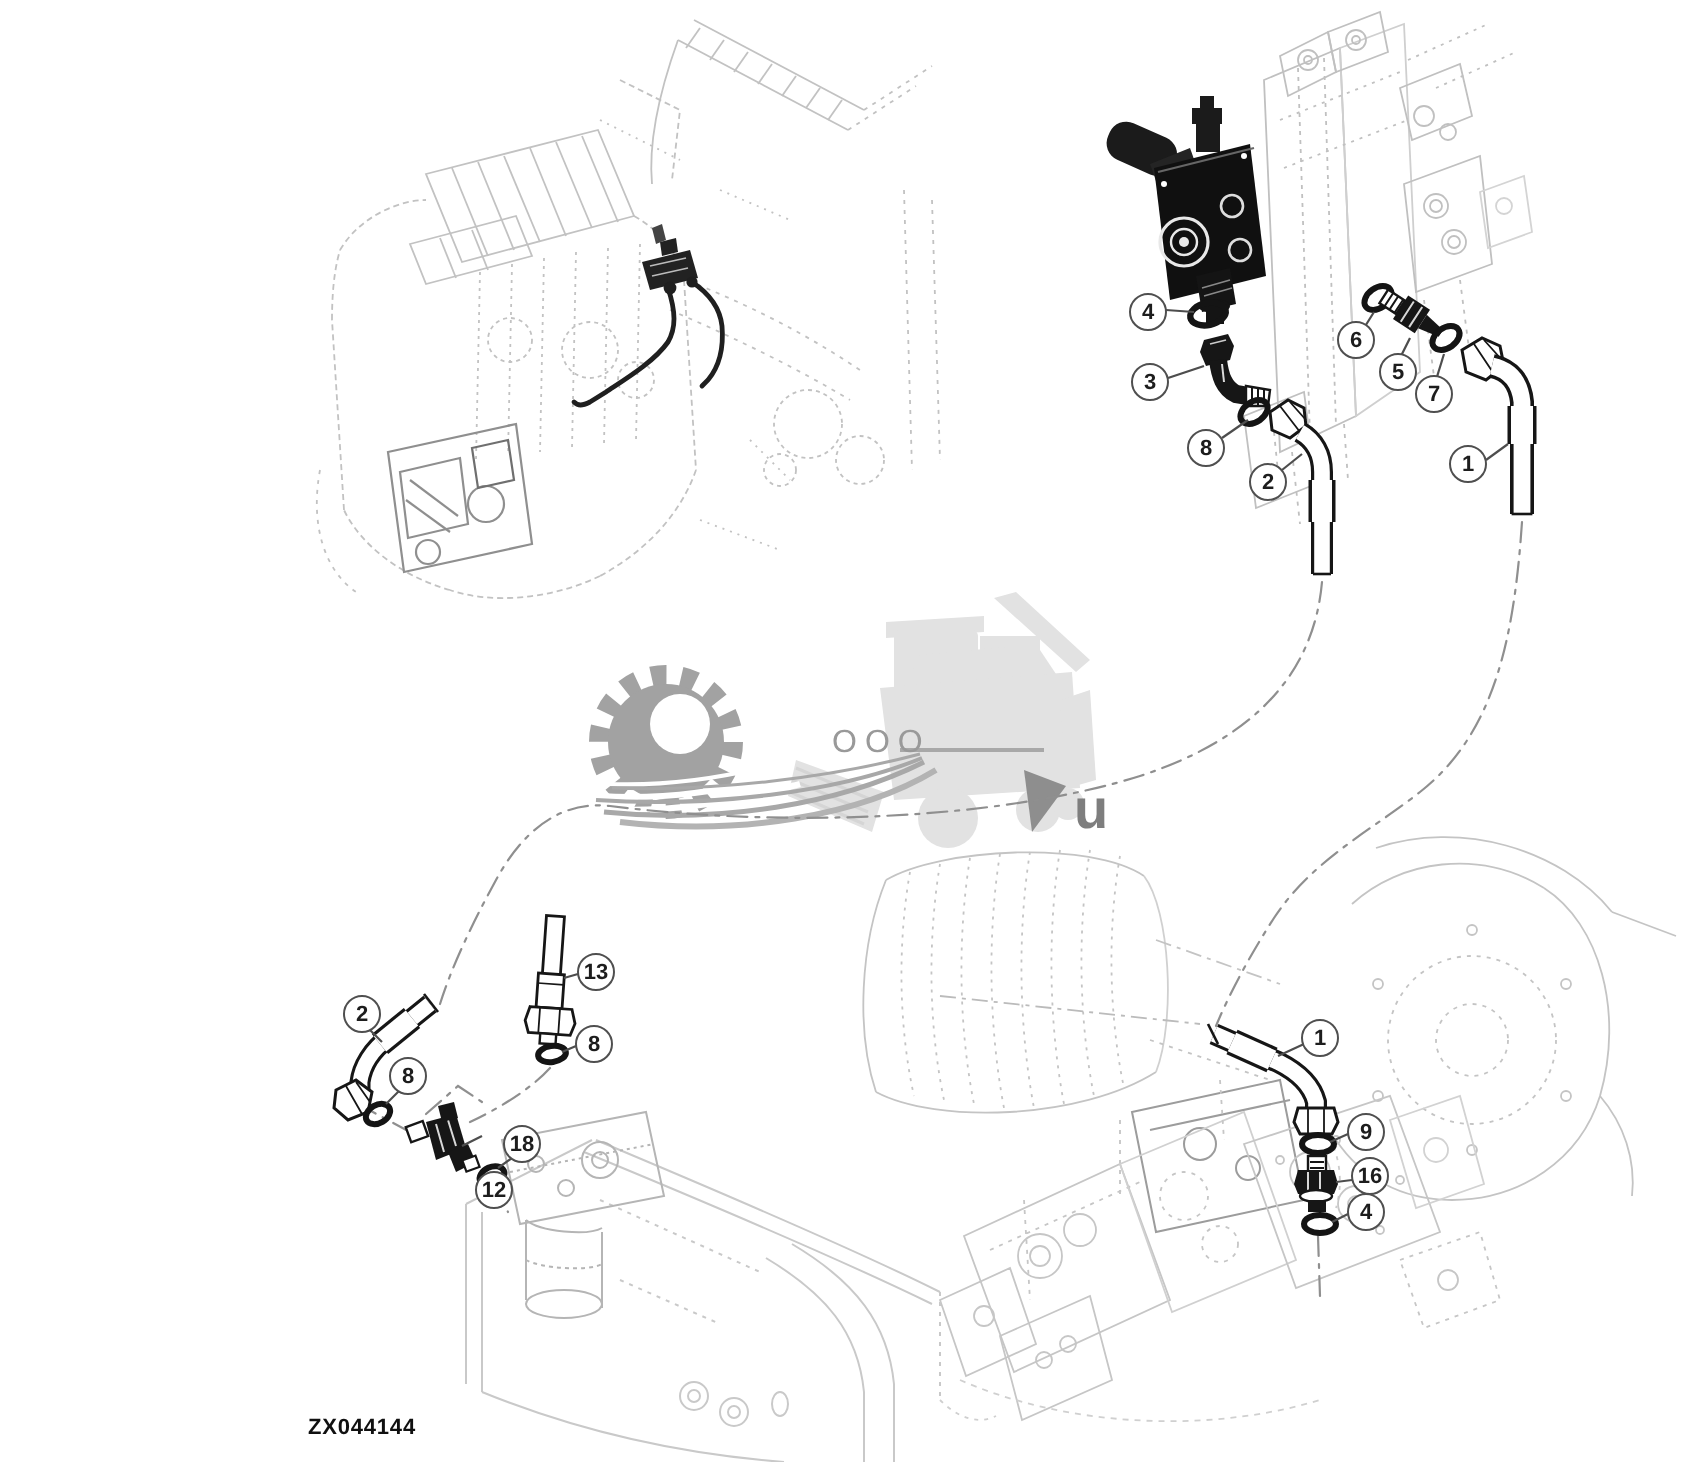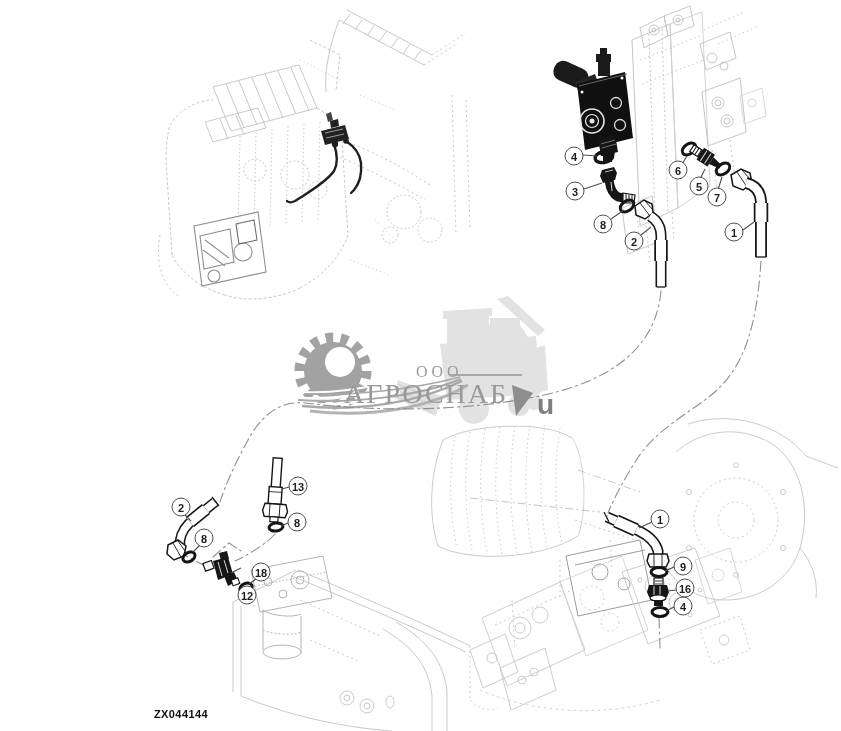--- a/index.html
+++ b/index.html
@@ -1,19 +1,19 @@
 <!DOCTYPE html>
 <html><head>
 <meta charset="utf-8">
 <style>
   html,body{margin:0;padding:0;background:#ffffff;}
   .stage{position:relative;width:841px;height:731px;background:#fff;overflow:hidden;
          font-family:"Liberation Sans",sans-serif;}
   .stage svg{position:absolute;left:0;top:0;}
-  .wm-ooo{position:absolute;left:416px;top:363px;font-family:Liberation Serif, serif;
+  .wm-ooo{position:absolute;left:416px;top:363px;font-family:Liberation Sans, sans-serif;
           font-size:16px;letter-spacing:4px;color:#999;}
   .wm-name{position:absolute;left:344px;top:378px;font-family:"Liberation Serif",serif;
            font-size:28px;letter-spacing:2px;color:#999;}
   .wm-u{position:absolute;left:537px;top:389px;font-family:"Liberation Sans",sans-serif;
         font-size:28px;font-weight:600;color:#7e7e7e;}
   .dwg-no{position:absolute;left:154px;top:708px;font-size:11px;font-weight:bold;
           letter-spacing:.4px;color:#101010;}
   .callout{position:absolute;width:19px;height:19px;border:1.4px solid #4f4f4f;border-radius:50%;
            background:#fff;display:flex;align-items:center;justify-content:center;
            font-size:11px;font-weight:600;color:#1d1d1d;transform:translate(-50%,-50%);
@@ -438,21 +438,20 @@
     <path d="M184,514 L191,521"></path>
         <path d="M200,545 L193,552"></path>
         <path d="M289,487 L282,489"></path>
     <path d="M288,523 L281,526"></path>
         <path d="M241,568 L231,573"></path>
         <path d="M256,579 L249,584"></path>
   </g>
 </svg>
 
   <div class="wm-ooo">ООО</div>
-  <div class="wm-name">АГРОСНАБ</div>
   <div class="wm-u">u</div>
 
   <div class="dwg-no">ZX044144</div>
 
   <div id="callouts">
       <div class="callout" style="left: 574px; top: 156px;">4</div>
       <div class="callout" style="left: 575px; top: 191px;">3</div>
       <div class="callout" style="left: 603px; top: 224px;">8</div>
       <div class="callout" style="left: 634px; top: 241px;">2</div>
       <div class="callout" style="left: 678px; top: 170px;">6</div>

